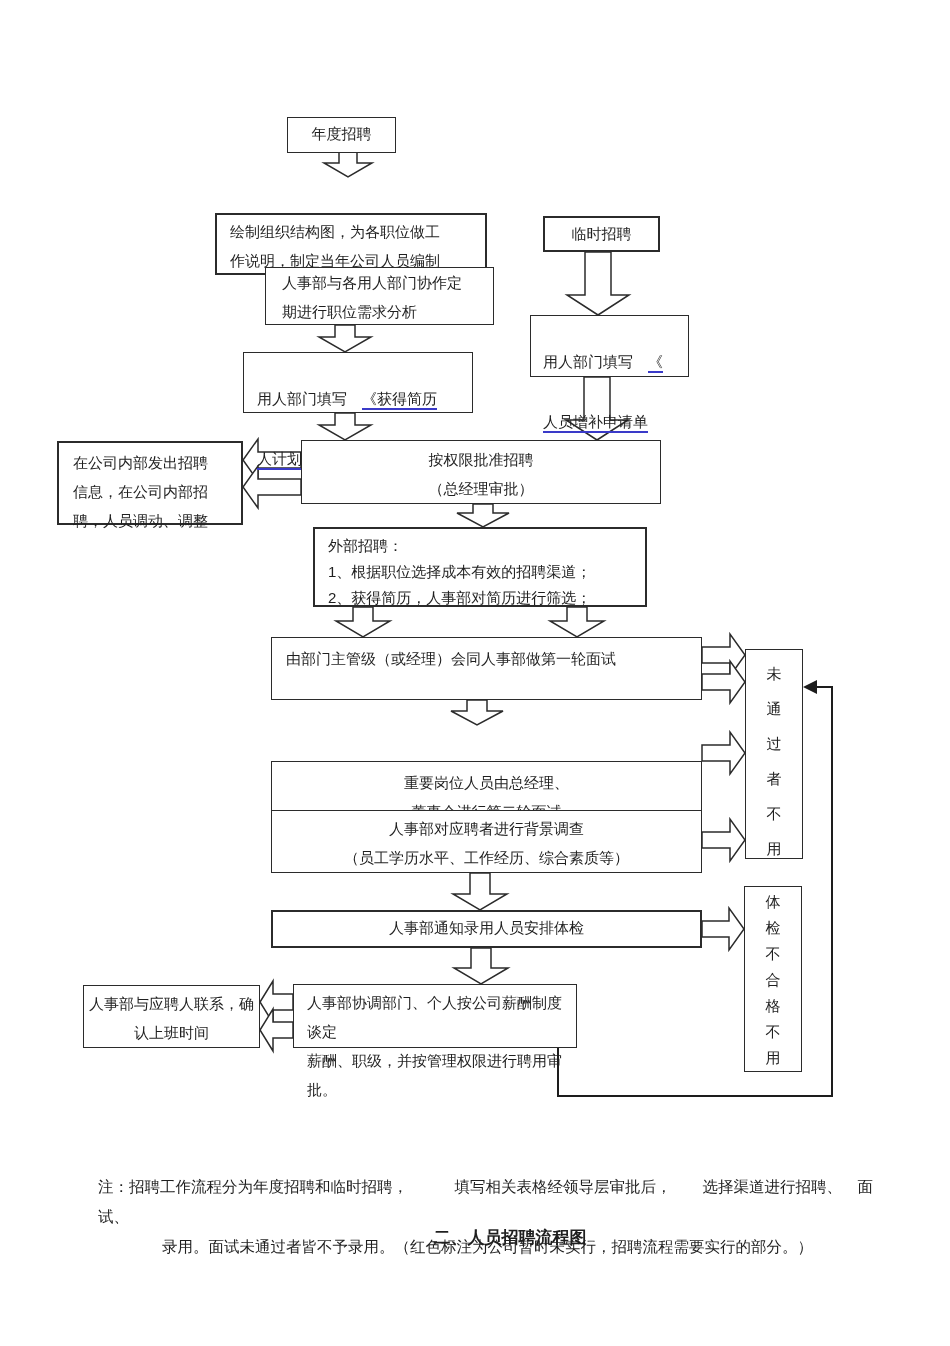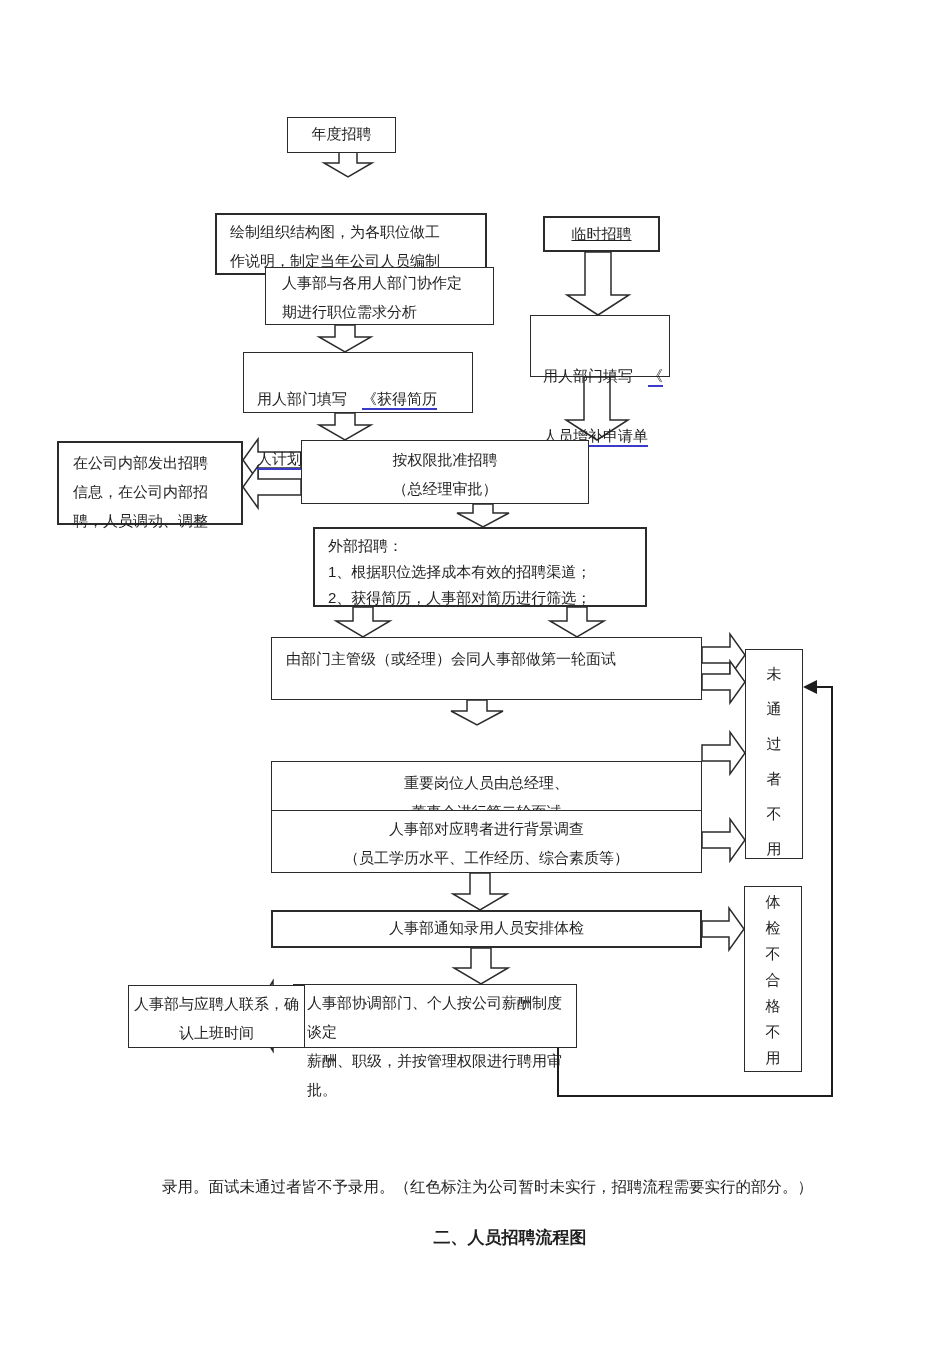--- a/index.html
+++ b/index.html
@@ -67,28 +67,28 @@
 作说明，制定当年公司人员编制</div>
 
 <div class="box" style="left:244px;top:267px;width:229px;height:58px;padding:0 0 0 16px;margin-left:21px;">人事部与各用人部门协作定
 期进行职位需求分析</div>
 
 <div class="box" style="left:243px;top:352px;width:230px;height:61px;padding:1px 10px 0 13px;line-height:30px;">
   <span>用人部门填写　</span><span class="ul">《获得简历</span><br>
   <span class="ul">人计划表》</span><span>　申请招聘</span>
 </div>
 
-<div class="box b2 tc" style="left:543px;top:216px;width:117px;height:36px;line-height:31px;text-decoration:underline;">临时招聘</div>
+<div class="box b2 tc" style="left:543px;top:216px;width:117px;height:36px;line-height:31px;">临时招聘</div>
 
-<div class="box" style="left:530px;top:315px;width:140px;height:62px;padding:15px 6px 0 12px;line-height:30px;">
+<div class="box" style="left:530px;top:315px;width:159px;height:62px;padding:1px 6px 0 12px;line-height:30px;">
   <span>用人部门填写　</span><span class="ul">《</span><br>
   <span class="ul">人员增补申请单</span>
 </div>
 
-<div class="box tc" style="left:301px;top:440px;width:288px;height:64px;padding-top:4px;">按权限批准招聘
+<div class="box tc" style="left:301px;top:440px;width:360px;height:64px;padding-top:4px;">按权限批准招聘
 （总经理审批）</div>
 
 <div class="box b2" style="left:57px;top:441px;width:186px;height:84px;padding:5px 16px 0 14px;">在公司内部发出招聘
 信息，在公司内部招
 聘，人员调动、调整</div>
 
 <div class="box b2" style="left:313px;top:527px;width:334px;height:80px;padding:4px 0 0 13px;line-height:26px;">外部招聘：
 1、根据职位选择成本有效的招聘渠道；
 2、获得简历，人事部对简历进行筛选；</div>
 
@@ -98,35 +98,36 @@
 董事会进行第二轮面试</div>
 
 <div class="box tc" style="left:271px;top:810px;width:431px;height:63px;padding-top:3px;">人事部对应聘者进行背景调查
 （员工学历水平、工作经历、综合素质等）</div>
 
 <div class="box b2 tc" style="left:271px;top:910px;width:431px;height:38px;line-height:32px;">人事部通知录用人员安排体检</div>
 
 <div class="box" style="left:293px;top:984px;width:284px;height:64px;padding:3px 0 0 13px;">人事部协调部门、个人按公司薪酬制度谈定
 薪酬、职级，并按管理权限进行聘用审批。</div>
 
-<div class="box tc" style="left:83px;top:985px;width:177px;height:63px;padding-top:3px;margin-left:45px;">人事部与应聘人联系，确
+<div class="box tc" style="left:83px;top:985px;width:177px;height:63px;padding-top:3px;">人事部与应聘人联系，确
 认上班时间</div>
 
 <div class="box vtext" style="left:745px;top:649px;width:58px;height:210px;line-height:35px;padding-top:6px;">未
 通
 过
 者
 不
 用</div>
 
 <div class="box vtext" style="left:744px;top:886px;width:58px;height:186px;line-height:26px;padding-top:2px;">体
 检
 不
 合
 格
 不
 用</div>
 
 <div class="note">
+  <div><span>注：</span><span>招聘工作流程分为年度招聘和临时招聘，　　　填写相关表格经领导层审批后，　　选择渠道进行招聘、　面试、</span></div>
   <div class="l2">录用。面试未通过者皆不予录用。（红色标注为公司暂时未实行，招聘流程需要实行的部分。）</div>
 </div>
 
 <div class="doc-title">二、人员招聘流程图</div>
 
 </body></html>

